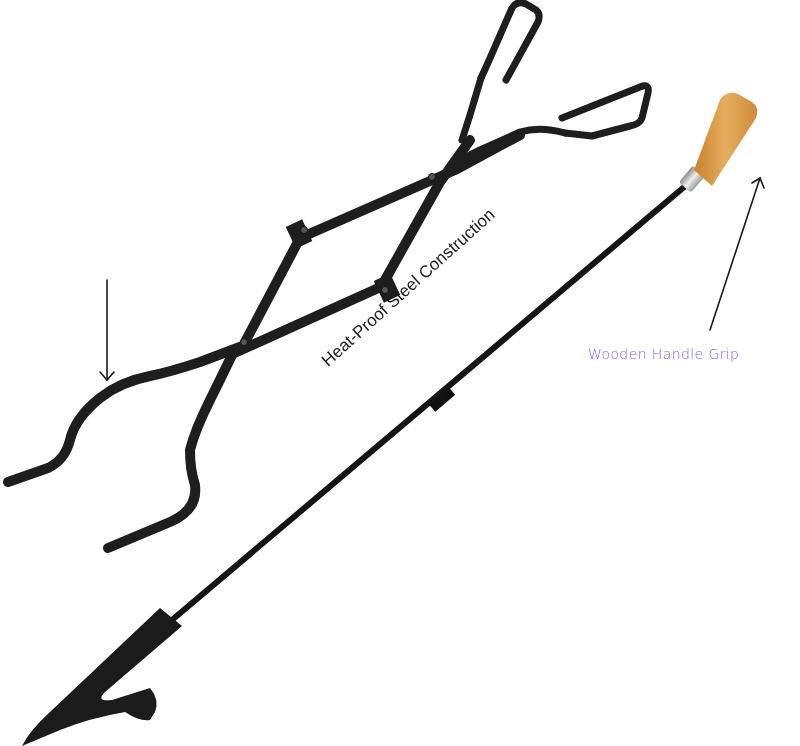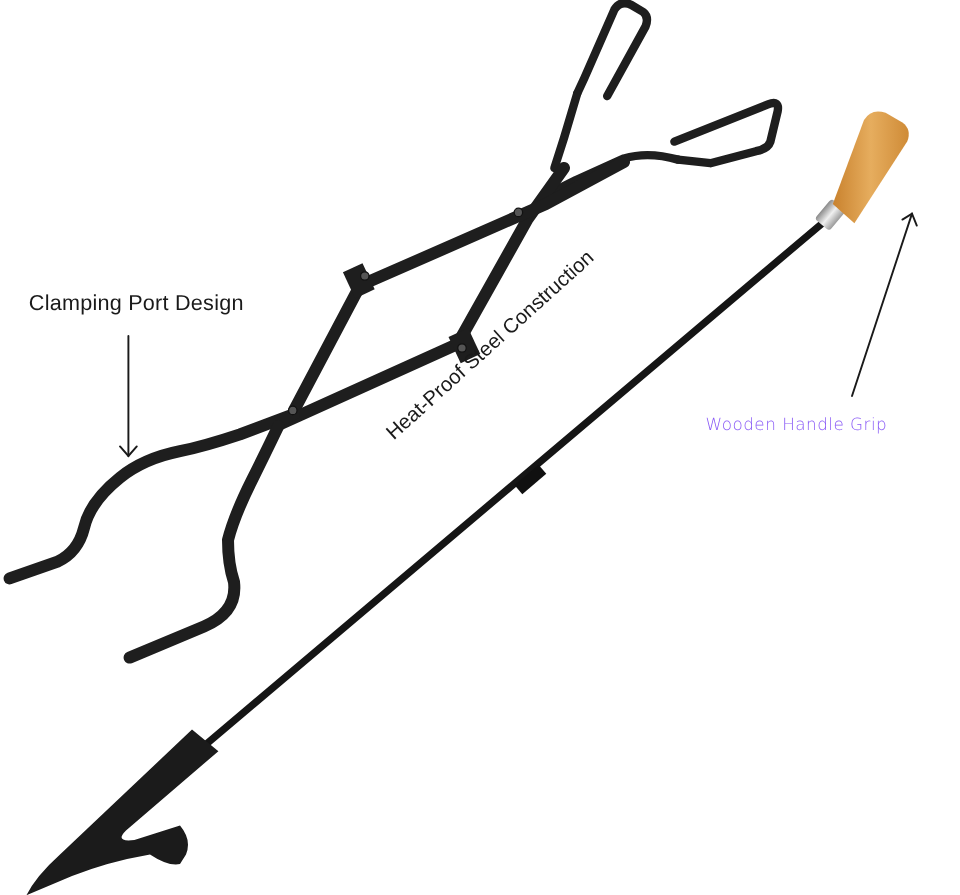--- a/index.html
+++ b/index.html
@@ -90,17 +90,16 @@
     <g stroke="#1a1a1a" stroke-width="1.6" fill="none" stroke-linecap="round">
 
       <line x1="107" y1="280" x2="107" y2="380"></line>
       <path d="M100 372 L107 380 L114 372"></path>
 
       <line x1="710" y1="330" x2="760" y2="178"></line>
       <path d="M752 183 L760 178 L764 188"></path>
     </g>
   </svg>
 
-  <div class="label label-clamp">Clamping Port Design</div>
   <div class="label label-steel">Heat-Proof Steel Construction</div>
   <div class="label label-wood">Wooden Handle Grip</div>
 
 </div>
 
 </body></html>

